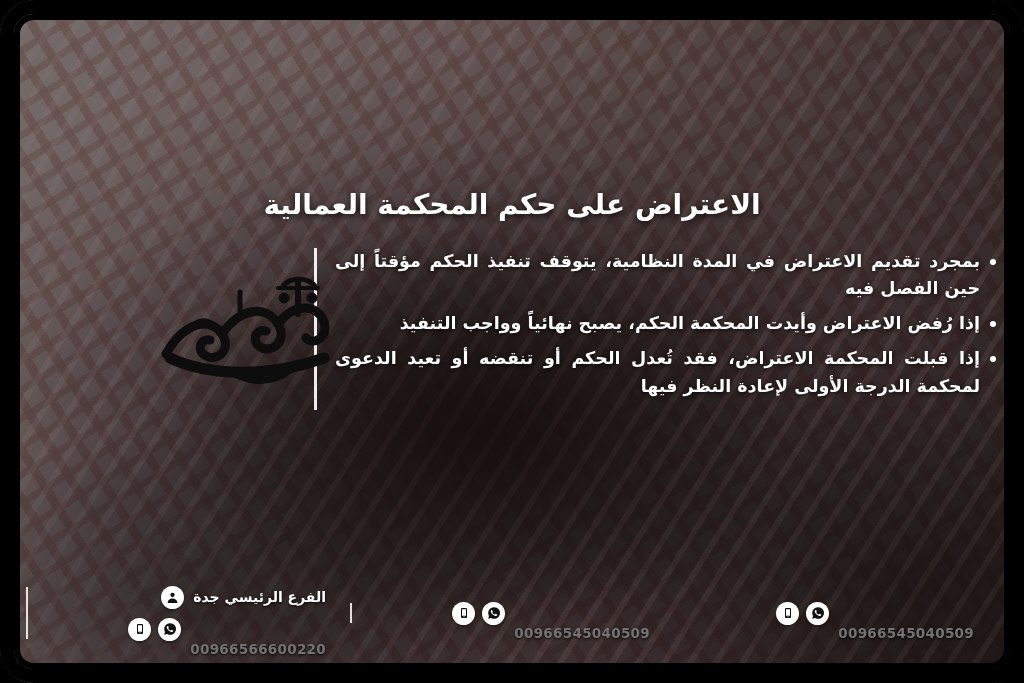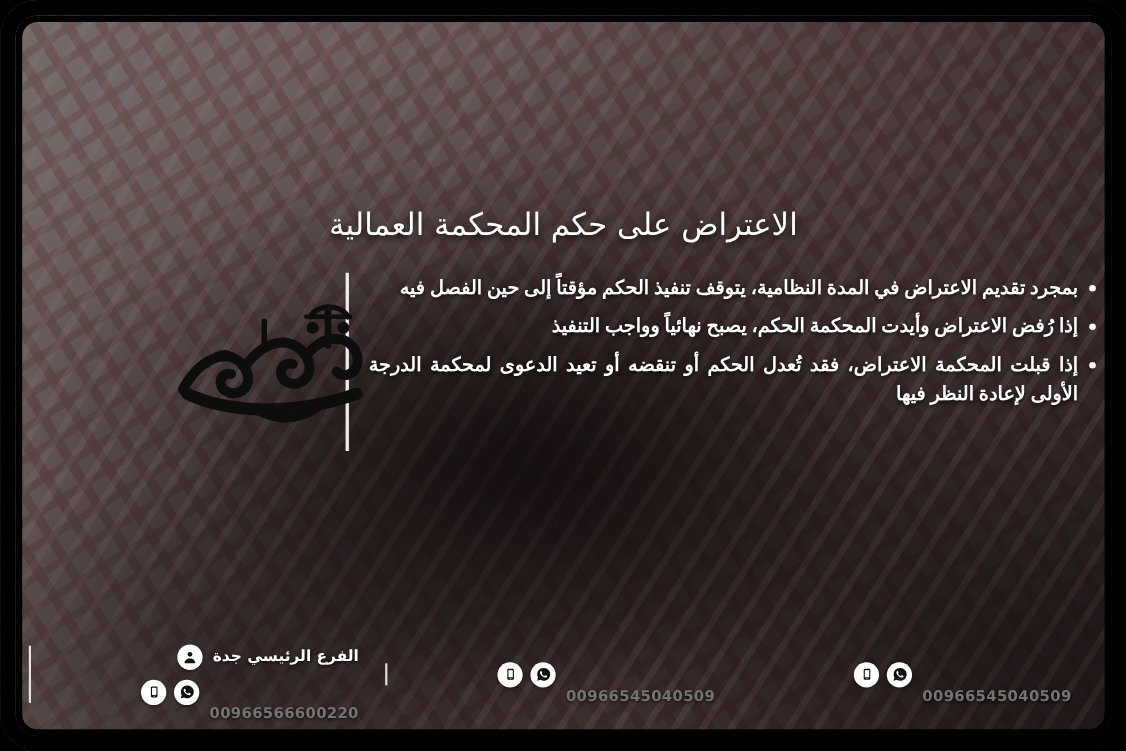--- a/index.html
+++ b/index.html
@@ -92,21 +92,21 @@
   }
 
   .headline {
     position: absolute;
     top: 188px;
     right: 112px;
     left: 112px;
     text-align: center;
     color: #ffffff;
     font-size: 28px;
-    font-weight: normal;
+    font-weight: bold;
     letter-spacing: 0.2px;
     text-shadow: 0 2px 6px rgba(0,0,0,0.75);
     direction: rtl;
   }
 
   .body-block {
     position: absolute;
     top: 248px;
     right: 10px;
     width: 700px;
@@ -124,21 +124,20 @@
   .bullets li {
     position: relative;
     color: #ffffff;
     font-size: 17.5px;
     font-weight: bold;
     line-height: 1.55;
     text-align: justify;
     text-shadow: 0 1px 4px rgba(0,0,0,0.8);
     margin-bottom: 8px;
     padding-right: 16px;
-    font-family: Liberation Serif, serif;
   }
   .bullets li::before {
     content: "";
     position: absolute;
     top: 11px;
     right: 0;
     width: 6px;
     height: 6px;
     background: #ffffff;
     border-radius: 50%;

